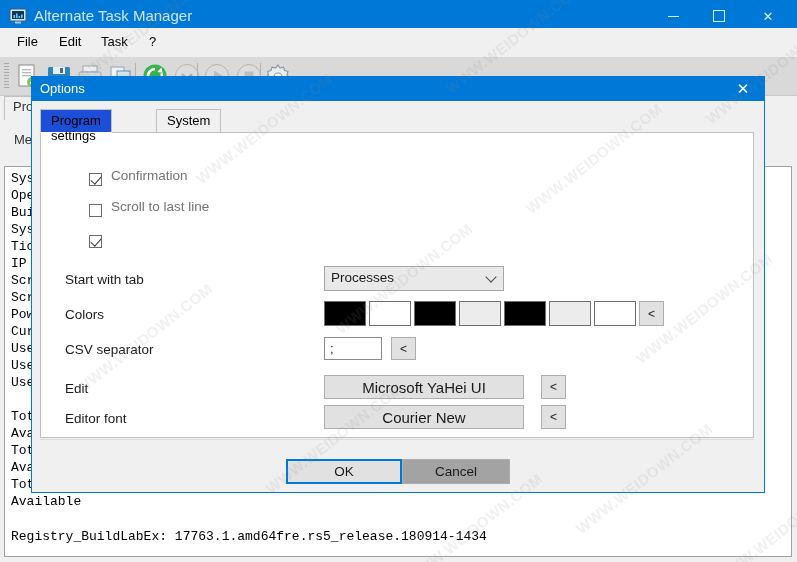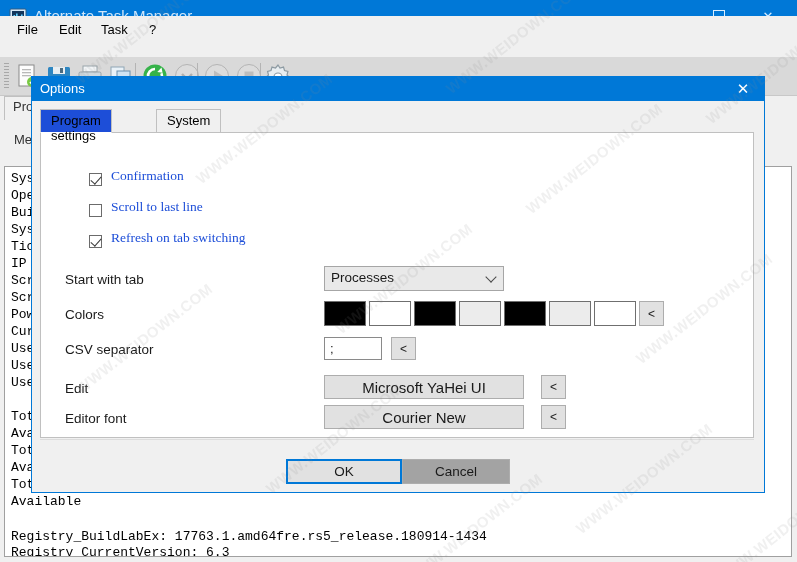--- a/index.html
+++ b/index.html
@@ -21,21 +21,21 @@
   .titlebar .tbicon{position:absolute;left:9px;top:7px;width:18px;height:18px;}
   .titlebar .tbtitle{position:absolute;left:34px;top:7px;font-size:15px;color:#cfe6fa;}
   .wbtn{position:absolute;top:0;width:46px;height:32px;color:#dbeeff;font-size:13px;
         display:flex;align-items:center;justify-content:center;}
   .wbtn.min{right:101px;}
   .wbtn.max{right:55px;}
   .wbtn.close{right:6px;}
   .glyph-min{display:block;width:11px;height:1px;background:#dbeeff;}
   .glyph-max{display:block;width:10px;height:10px;border:1px solid #dbeeff;}
 
-  .menubar{position:absolute;left:0;top:16px;width:797px;height:16px;background:#f0f0f0;}
+  .menubar{position:absolute;left:0;top:28px;width:797px;height:16px;background:#f0f0f0;}
   .menubar .mi{position:absolute;top:4px;font-size:13px;color:#000;padding:2px 9px;}
 
   .toolbar{position:absolute;left:0;top:57px;width:797px;height:38px;background:#d9d9d9;
            border-bottom:1px solid #c8c8c8;}
   .grip{position:absolute;left:4px;top:6px;width:5px;height:26px;
         background:repeating-linear-gradient(to bottom,#a8a8a8 0 1px,transparent 1px 3px);}
   .tb-ico{position:absolute;top:4px;width:30px;height:30px;}
   .tb-sep{position:absolute;top:6px;width:1px;height:26px;background:#b4b4b4;}
 
   .tb-chk{position:absolute;left:337px;top:67px;width:13px;height:13px;background:#fff;border:1px solid #707070;}
@@ -81,21 +81,21 @@
   .tabpage{position:absolute;left:8px;top:31px;width:714px;height:306px;background:#ffffff;
            border:1px solid #c0c0c0;box-sizing:border-box;}
 
   .footer{position:absolute;left:8px;top:338px;width:714px;height:45px;background:#f0f0f0;
           border-top:1px solid #dcdcdc;}
 
   
   .chk{position:absolute;width:13px;height:13px;background:#fff;border:1px solid #6b6b6b;box-sizing:border-box;}
   .chk.on:after{content:"";position:absolute;left:3px;top:0px;width:5px;height:9px;
                 border:solid #3a3a3a;border-width:0 1.6px 1.6px 0;transform:rotate(42deg);}
-  .chklbl{position:absolute;font-size:13.5px;color:#1d4ed8;font-family:Liberation Serif, serif;}
+  .chklbl{position:absolute;font-size:13.5px;color:#737373;}
   .rowlbl{position:absolute;font-size:13.5px;color:#1a1a1a;}
 
   .combo{position:absolute;background:#e9e9e9;border:1px solid #a6a6a6;box-sizing:border-box;}
   .combo .val{position:absolute;left:6px;top:3px;font-size:13.5px;color:#1a1a1a;}
   .combo .cv{position:absolute;right:8px;top:6px;}
 
   .combo.white{background:#ffffff;border:1px solid #8a8a8a;}
 
   .swatch{position:absolute;top:275px;width:42px;height:25px;border:1px solid #6f6f6f;box-sizing:border-box;}
 
@@ -229,21 +229,20 @@
     <div class="tp-line" style="top:174px">User</div>
     <div class="tp-line" style="top:191px">User</div>
     <div class="tp-line" style="top:208px">User</div>
     <div class="tp-line" style="top:242px">Total</div>
     <div class="tp-line" style="top:259px">Available</div>
     <div class="tp-line" style="top:276px">Total</div>
     <div class="tp-line" style="top:293px">Available</div>
     <div class="tp-line" style="top:310px">Total</div>
     <div class="tp-line" style="top:327px">Available</div>
     <div class="tp-line" style="top:362px">Registry_BuildLabEx: 17763.1.amd64fre.rs5_release.180914-1434</div>
-    <div class="tp-line" style="top:378px">Registry_CurrentVersion: 6.3</div>
   </div>
 
   <div class="vscroll">
     <div class="arrowbox up">
       <i class="caret sm" style="transform:rotate(-135deg);margin-top:3px"></i>
     </div>
     <div class="thumb"></div>
     <div class="arrowbox down">
       <i class="caret sm" style="margin-bottom:3px"></i>
     </div>
@@ -265,21 +264,20 @@
 
       <div class="tabpage">
 
         <div class="chk on" style="left:48px;top:40px"></div>
         <div class="chklbl" style="left:70px;top:35px">Confirmation</div>
 
         <div class="chk" style="left:48px;top:71px"></div>
         <div class="chklbl" style="left:70px;top:66px">Scroll to last line</div>
 
         <div class="chk on" style="left:48px;top:102px"></div>
-        <div class="chklbl" style="left:70px;top:97px">Refresh on tab switching</div>
 
         <div class="rowlbl" style="left:24px;top:139px">Start with tab</div>
         <div class="combo" style="left:283px;top:133px;width:180px;height:25px">
           <span class="val">Processes</span>
           <i class="caret cv"></i>
         </div>
 
         <div class="rowlbl" style="left:24px;top:174px">Colors</div>
         <div class="swatch" style="left:283px;top:168px;background:#000000"></div>
         <div class="swatch" style="left:328px;top:168px;background:#ffffff"></div>

